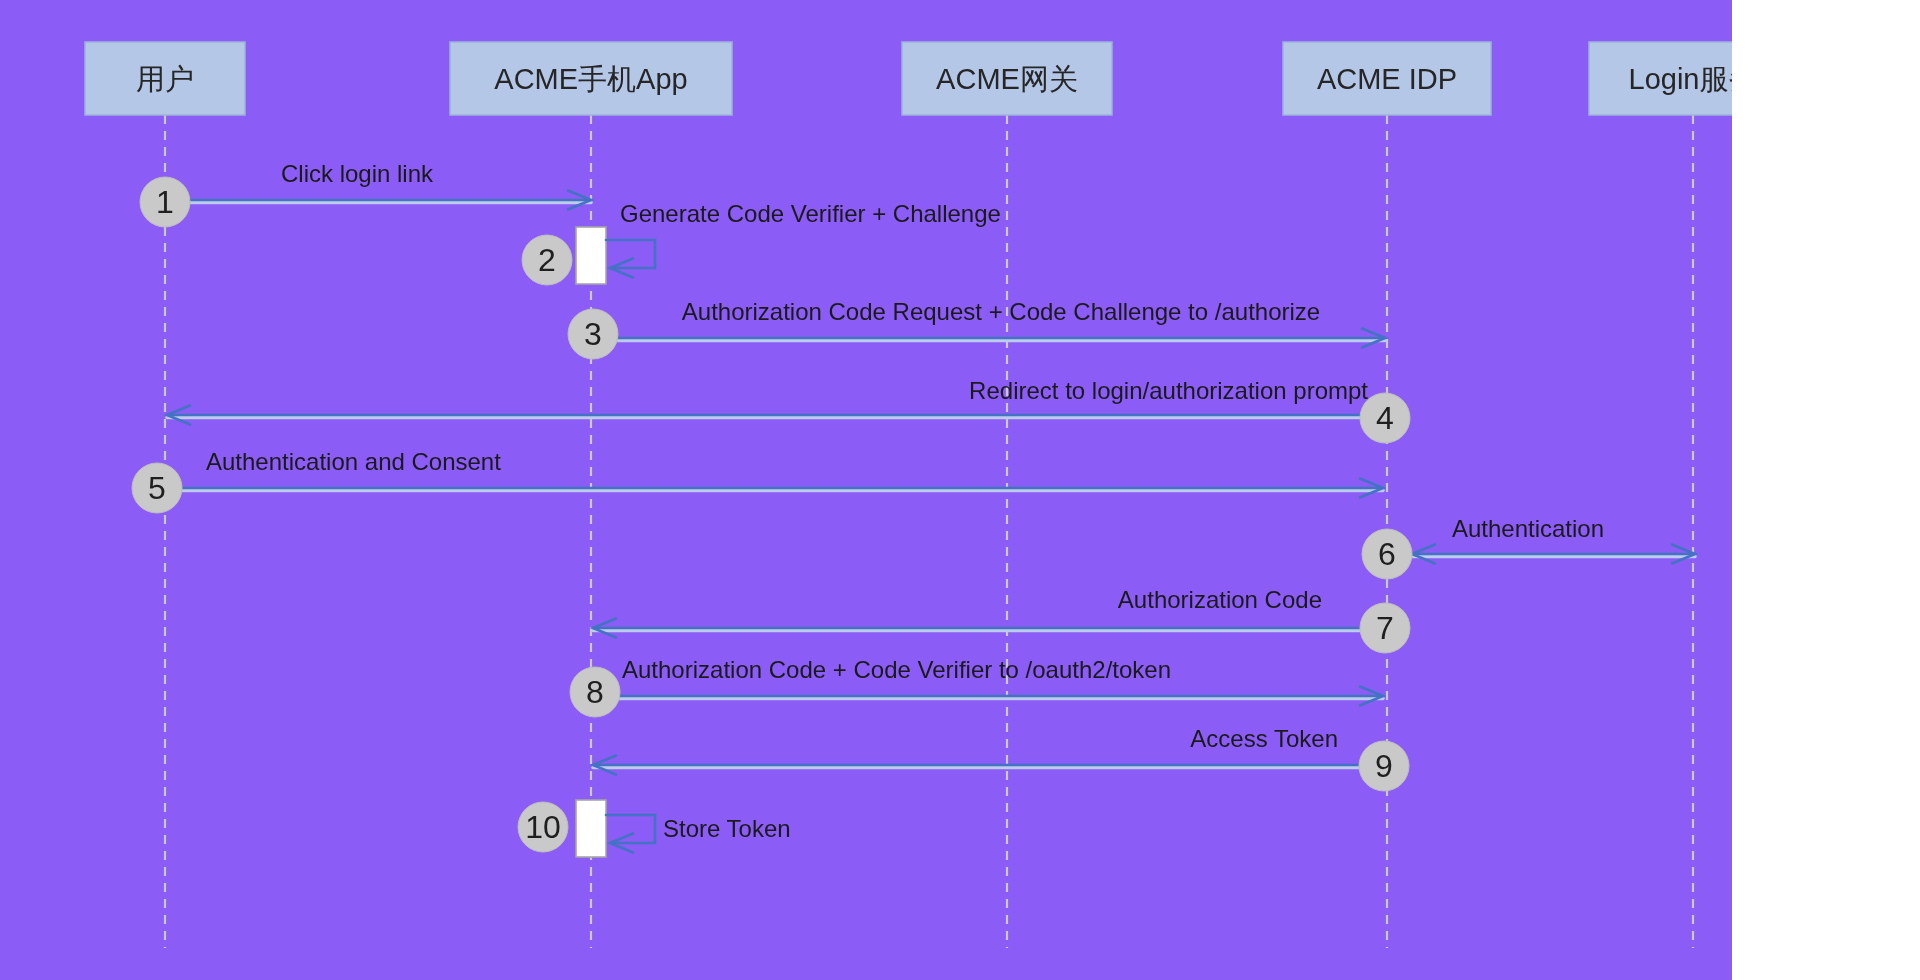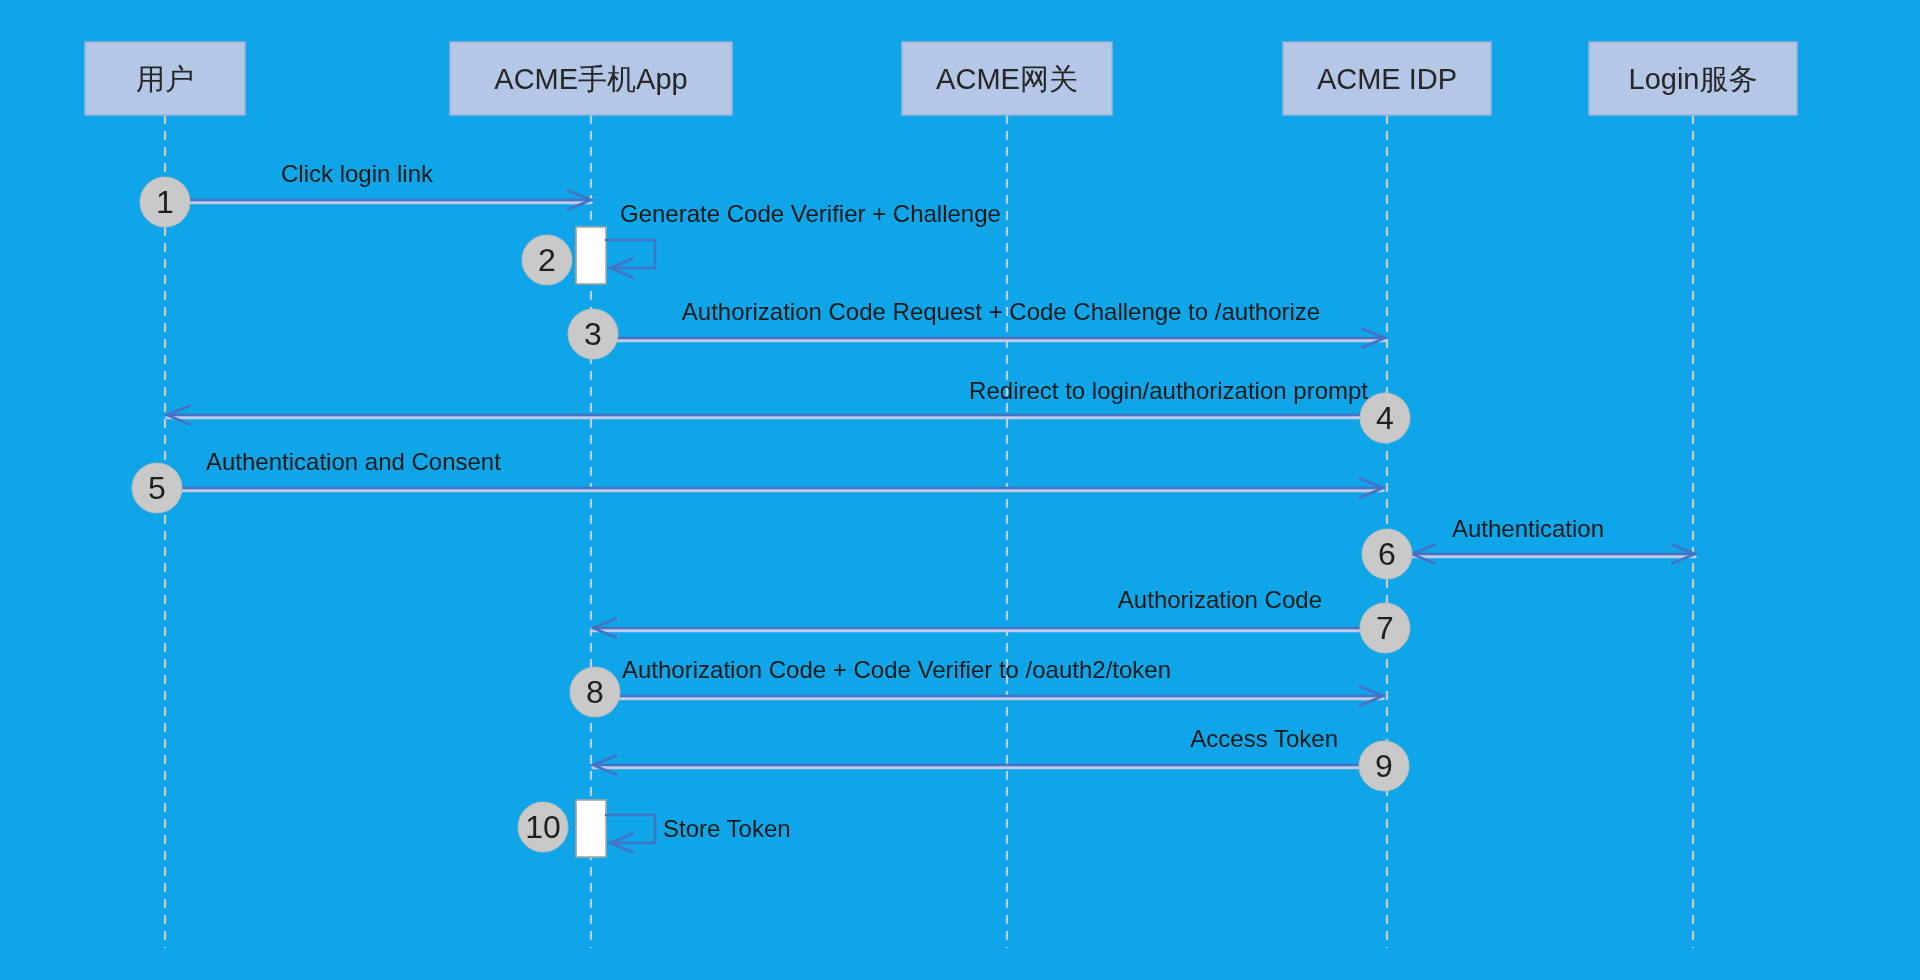--- a/index.html
+++ b/index.html
@@ -1,20 +1,20 @@
 <!DOCTYPE html>
 <html><head>
 <meta charset="utf-8">
 <style>
   html, body { margin: 0; padding: 0; background: #ffffff; }
   .stage {
     position: relative;
-    width: 1920px;
+    width: 1732px;
     height: 980px;
-    background: #0ea5e9;
+    background: #8b5cf6;
     font-family: "Liberation Sans", "DejaVu Sans", sans-serif;
     overflow: hidden;
   }
   svg text { font-family: "Liberation Sans", "DejaVu Sans", sans-serif; }
   .actor-label { font-size: 29px; fill: #262626; }
   .msg-label   { font-size: 24px; fill: #1a1a1a; }
   .num-label   { font-size: 32px; fill: #1f1f1f; }
 </style>
 </head>
 <body>

